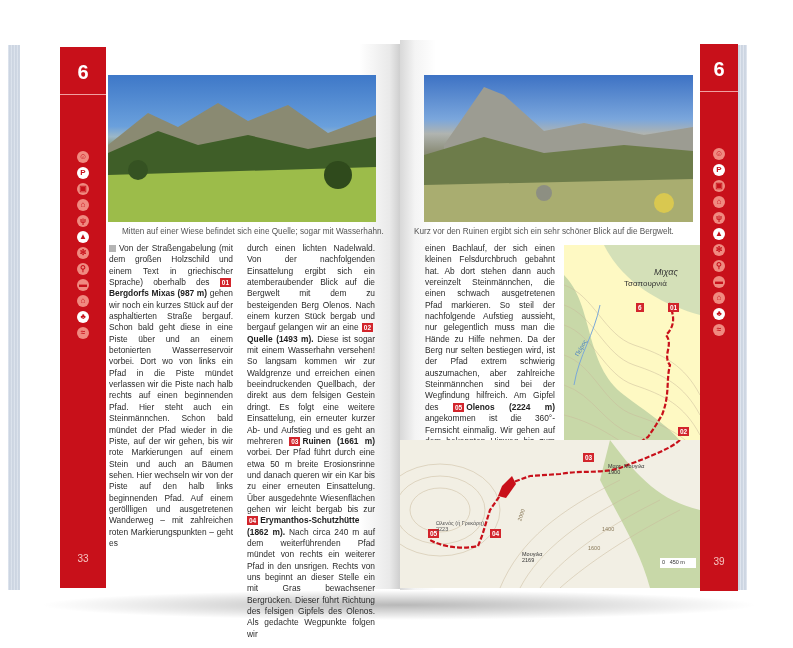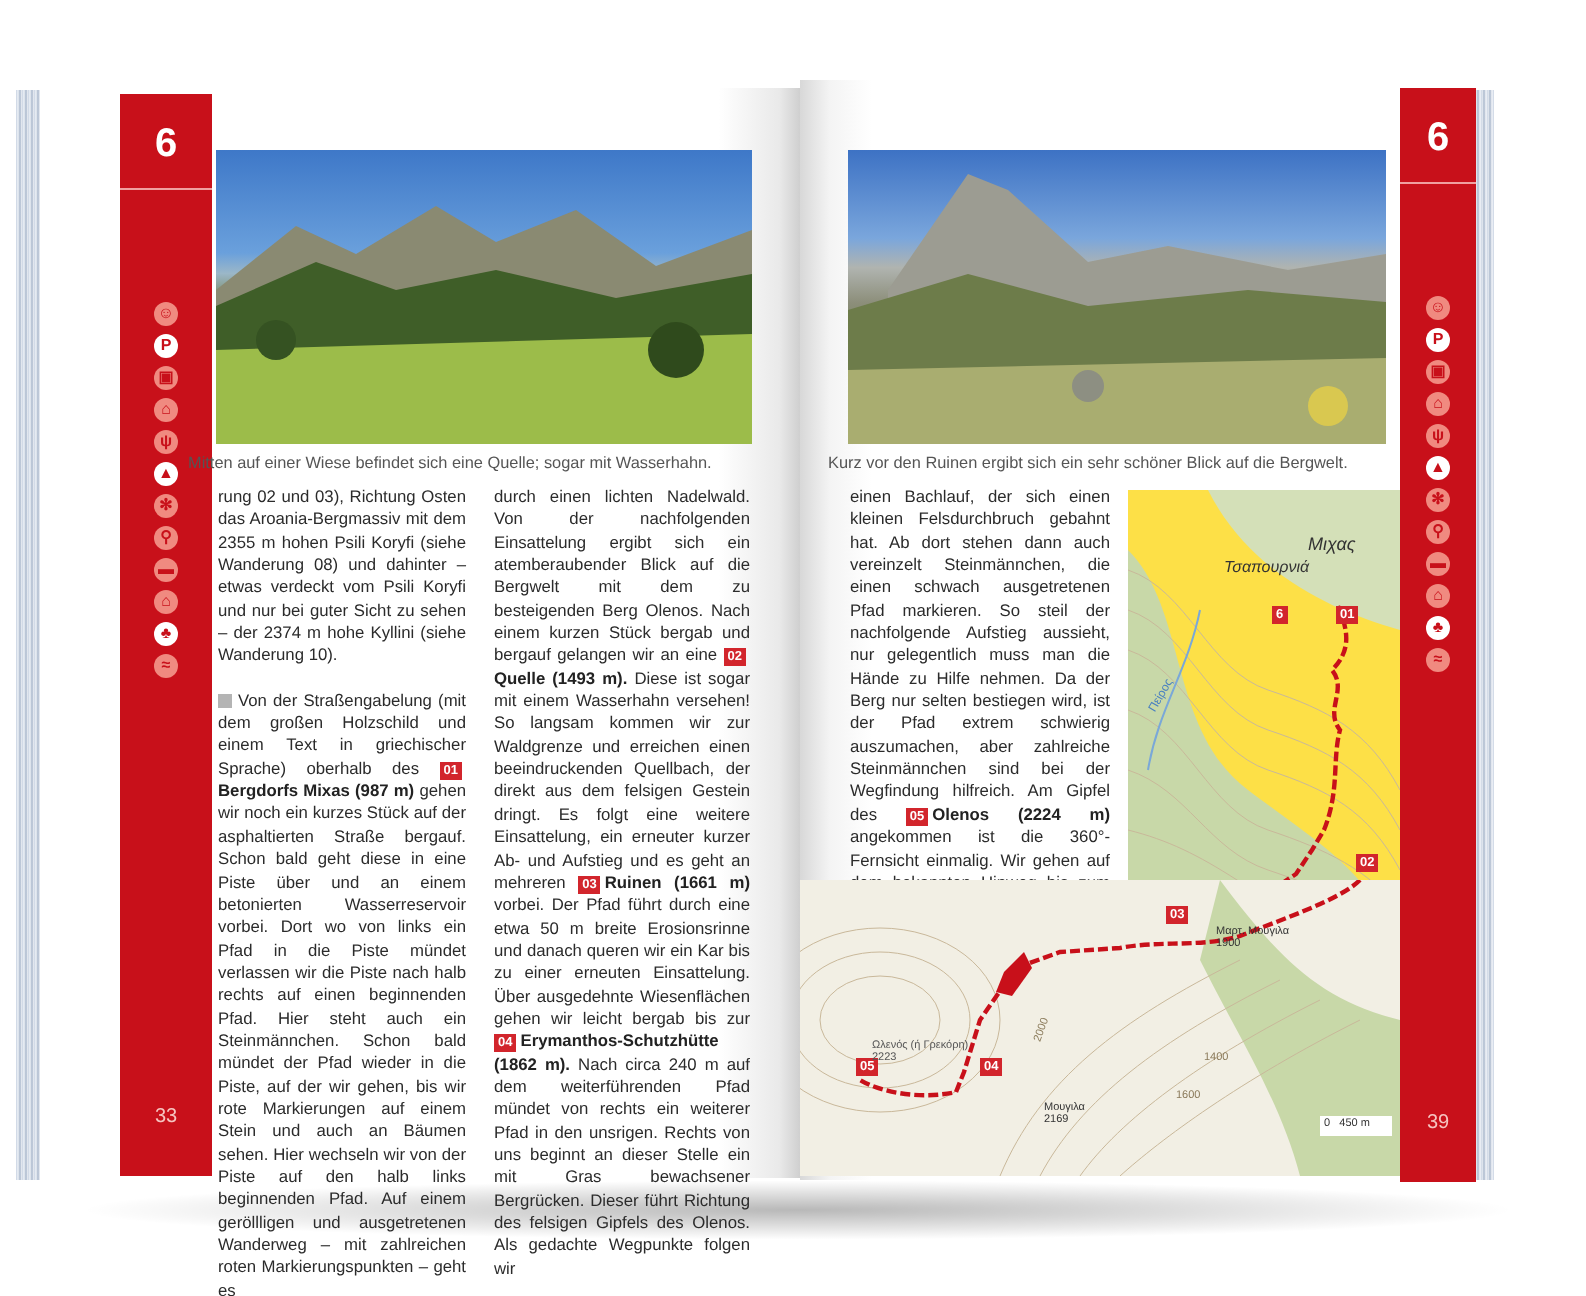--- a/index.html
+++ b/index.html
@@ -21,21 +21,21 @@
   .page-no{position:absolute;bottom:24px;width:100%;text-align:center;color:#f6c4c0;font-size:10px;}
   .photo{position:absolute;overflow:hidden;}
   .photo-left{left:108px;top:75px;width:268px;height:147px;background:linear-gradient(180deg,#3e78c8 0%,#6aa0dc 35%,#9bb7c8 42%,#7c8e6a 50%,#4d6b30 65%,#8fb44a 85%,#b6c85a 100%);}
   .photo-right{left:424px;top:75px;width:269px;height:147px;background:linear-gradient(180deg,#3d72c4 0%,#7aa6dc 30%,#b0b4b0 40%,#8c8e7a 52%,#6e7f4e 68%,#9aa970 85%,#c7c27a 100%);}
   .caption{position:absolute;font-size:8.2px;color:#555;white-space:nowrap;}
   .col{position:absolute;font-size:8.4px;line-height:11.35px;color:#2b2b2b;text-align:justify;}
   .col p{margin:0 0 11px 0;}
   .wp{display:inline-block;background:#d2252c;color:#fff;font-size:6.5px;font-weight:bold;padding:0 2px;line-height:9px;margin-right:2px;}
   .bold{font-weight:bold;color:#222;}
   .sq{display:inline-block;width:7px;height:7px;background:#b4b4b4;margin-right:3px;vertical-align:-1px;}
-  .map{position:absolute;left:564px;top:245px;width:136px;height:340px;overflow:hidden;background:#fde047;}
+  .map{position:absolute;left:564px;top:245px;width:136px;height:340px;overflow:hidden;background:#fef9c3;}
   .map-lower{position:absolute;left:400px;top:440px;width:300px;height:148px;overflow:hidden;background:#f2efe4;}
   .map svg,.map-lower svg{position:absolute;left:0;top:0;}
   .scalebar{position:absolute;left:660px;top:558px;width:36px;height:10px;background:#fff;font-size:5.5px;color:#333;line-height:6px;padding:1px 2px;box-sizing:border-box;}
 </style>
 </head>
 <body>
 
 <div class="shadow"></div>
 <div class="edge-left"></div>
 <div class="edge-right"></div>
@@ -62,24 +62,23 @@
 
 <div class="photo photo-left">
   <svg width="268" height="147">
     <polygon points="0,70 40,38 70,52 110,28 140,46 180,30 220,58 268,40 268,90 0,90" fill="#8a8a72"></polygon>
     <polygon points="0,78 50,56 90,70 140,60 200,74 268,62 268,110 0,110" fill="#3f5e28"></polygon>
     <polygon points="0,100 268,92 268,147 0,147" fill="#9cbc4a"></polygon>
     <circle cx="230" cy="100" r="14" fill="#2f4a1c"></circle>
     <circle cx="30" cy="95" r="10" fill="#355222"></circle>
   </svg>
 </div>
-<div class="caption" style="left:94px;top:227px;">Mitten auf einer Wiese befindet sich eine Quelle; sogar mit Wasserhahn.</div>
+<div class="caption" style="left:122px;top:227px;">Mitten auf einer Wiese befindet sich eine Quelle; sogar mit Wasserhahn.</div>
 
 <div class="col" style="left:109px;top:243px;width:124px;">
-  <p>rung 02 und 03), Richtung Osten das Aroania-Bergmassiv mit dem 2355 m hohen Psili Koryfi (siehe Wanderung 08) und dahinter – etwas verdeckt vom Psili Koryfi und nur bei guter Sicht zu sehen – der 2374 m hohe Kyllini (siehe Wanderung 10).</p>
   <p><span class="sq"></span><span>Von der Straßengabelung (mit dem großen Holzschild und einem Text in griechischer Sprache) oberhalb des</span> <span class="wp">01</span><span class="bold">Bergdorfs Mixas (987 m)</span> <span>gehen wir noch ein kurzes Stück auf der asphaltierten Straße bergauf. Schon bald geht diese in eine Piste über und an einem betonierten Wasserreservoir vorbei. Dort wo von links ein Pfad in die Piste mündet verlassen wir die Piste nach halb rechts auf einen beginnenden Pfad. Hier steht auch ein Steinmännchen. Schon bald mündet der Pfad wieder in die Piste, auf der wir gehen, bis wir rote Markierungen auf einem Stein und auch an Bäumen sehen. Hier wechseln wir von der Piste auf den halb links beginnenden Pfad. Auf einem geröllligen und ausgetretenen Wanderweg – mit zahlreichen roten Markierungspunkten – geht es</span></p>
 </div>
 
 <div class="col" style="left:247px;top:243px;width:128px;">
   <p><span>durch einen lichten Nadelwald. Von der nachfolgenden Einsattelung ergibt sich ein atemberaubender Blick auf die Bergwelt mit dem zu besteigenden Berg Olenos. Nach einem kurzen Stück bergab und bergauf gelangen wir an eine</span> <span class="wp">02</span><span class="bold">Quelle (1493 m).</span> <span>Diese ist sogar mit einem Wasserhahn versehen! So langsam kommen wir zur Waldgrenze und erreichen einen beeindruckenden Quellbach, der direkt aus dem felsigen Gestein dringt. Es folgt eine weitere Einsattelung, ein erneuter kurzer Ab- und Aufstieg und es geht an mehreren</span> <span class="wp">03</span><span class="bold">Ruinen (1661 m)</span> <span>vorbei. Der Pfad führt durch eine etwa 50 m breite Erosionsrinne und danach queren wir ein Kar bis zu einer erneuten Einsattelung. Über ausgedehnte Wiesenflächen gehen wir leicht bergab bis zur</span> <span class="wp">04</span><span class="bold">Erymanthos-Schutzhütte (1862 m).</span> <span>Nach circa 240 m auf dem weiterführenden Pfad mündet von rechts ein weiterer Pfad in den unsrigen. Rechts von uns beginnt an dieser Stelle ein mit Gras bewachsener Bergrücken. Dieser führt Richtung des felsigen Gipfels des Olenos. Als gedachte Wegpunkte folgen wir</span></p>
 </div>
 
 <div class="page page-right"></div>
 <div class="band band-right">
   <div class="tour-num">6</div>
@@ -124,21 +123,21 @@
       <path d="M0,60 C30,70 40,110 70,120 S120,140 136,170"></path>
       <path d="M0,80 C30,90 40,130 70,140 S120,160 136,190"></path>
       <path d="M0,110 C30,120 40,160 70,170 S120,190 136,210"></path>
       <path d="M0,140 C30,150 40,180 70,190 S120,210 136,230"></path>
       <path d="M0,170 C40,180 60,200 136,250"></path>
     </g>
     <path d="M10,140 C15,110 30,90 36,60" fill="none" stroke="#7aa8d8" stroke-width="1"></path>
     <path d="M105,58 C110,70 112,80 102,90 C110,100 98,110 106,120 C102,135 106,150 98,170 L92,180 L84,192 L72,200" fill="none" stroke="#c8101a" stroke-width="2.2" stroke-dasharray="5,2"></path>
   </svg>
   <div style="position:absolute;left:90px;top:22px;font-size:9px;font-style:italic;color:#333;">Μιχας</div>
-  <div style="position:absolute;left:48px;top:34px;font-size:8px;font-style:italic;color:#333;">Τσαπουρνιά</div>
+  <div style="position:absolute;left:60px;top:34px;font-size:8px;color:#333;">Τσαπουρνιά</div>
   <div style="position:absolute;left:72px;top:58px;" class="wp">6</div>
   <div style="position:absolute;left:104px;top:58px;" class="wp">01</div>
   <div style="position:absolute;left:8px;top:100px;font-size:6px;color:#4a80c0;transform:rotate(-60deg);">Πείρος</div>
   <div style="position:absolute;left:114px;top:182px;" class="wp">02</div>
 </div>
 
 <div class="map-lower">
   <svg width="300" height="148">
     <path d="M210,0 C240,40 260,60 300,70 L300,148 L250,148 C240,110 220,80 200,40 Z" fill="#c8d8a8"></path>
     <g fill="none" stroke="#c9b89a" stroke-width="0.5">

